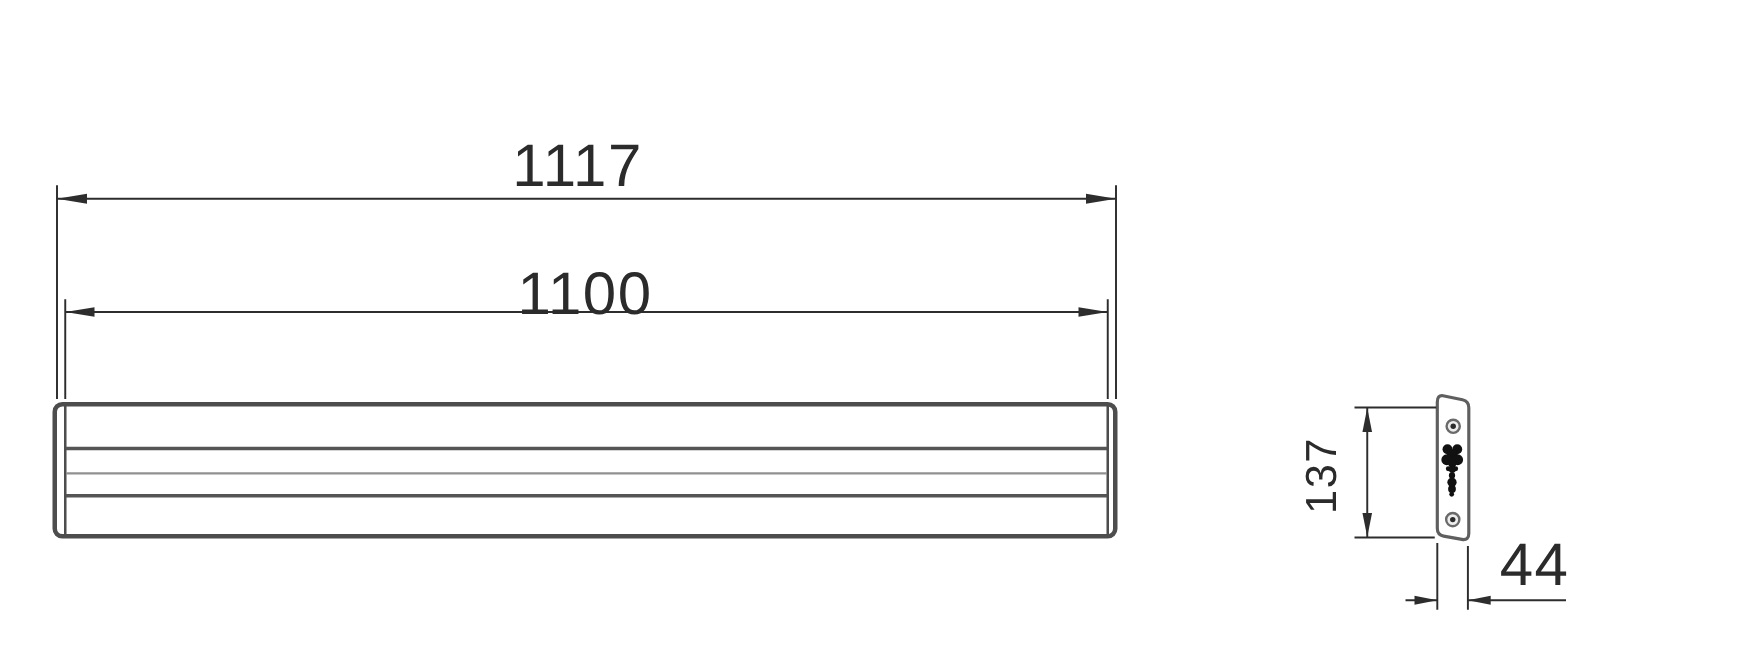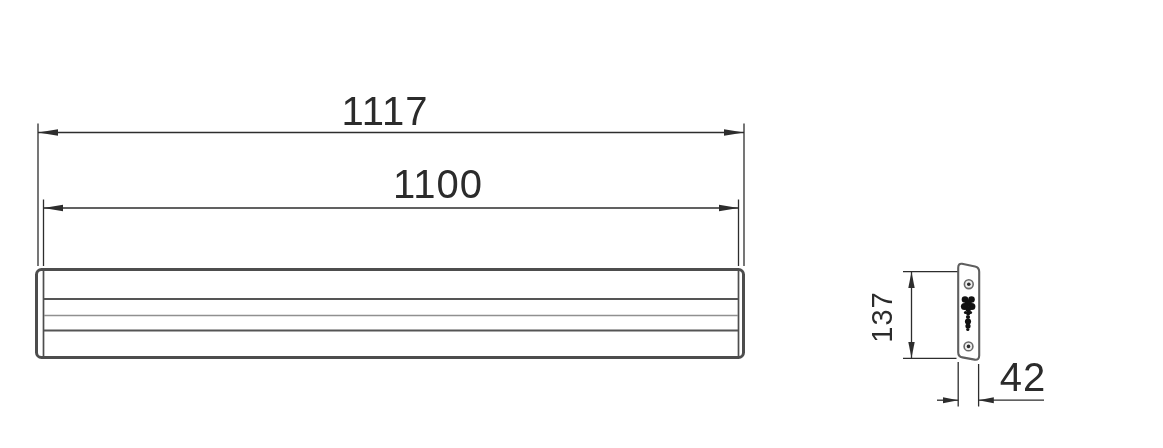--- a/index.html
+++ b/index.html
@@ -114,18 +114,18 @@
       <line x1="978.6" y1="364" x2="978.6" y2="406.5"></line>
       <line x1="937" y1="400.2" x2="958.2" y2="400.2"></line>
       <line x1="978.6" y1="400.2" x2="1044" y2="400.2"></line>
       <polygon points="958.2,400.2 943,397.2 943,403.2" fill="#2d2d2d" stroke="none"></polygon>
       <polygon points="978.6,400.2 993.8,397.2 993.8,403.2" fill="#2d2d2d" stroke="none"></polygon>
     </g>
   </svg>
 
   <div class="dim-label" style="left:385px; top:111px;">1117</div>
 
-  <div class="dim-label" style="left:390px; top:184px;margin-left:48px;">1100</div>
+  <div class="dim-label" style="left:390px; top:196px;">1100</div>
 
   <div class="dim-label rotated" style="left:882px; top:317px;">137</div>
 
-  <div class="dim-label" style="left:1023px; top:377px;">42</div>
+  <div class="dim-label" style="left:1023px; top:377px;">44</div>
 </div>
 
 </body></html>

